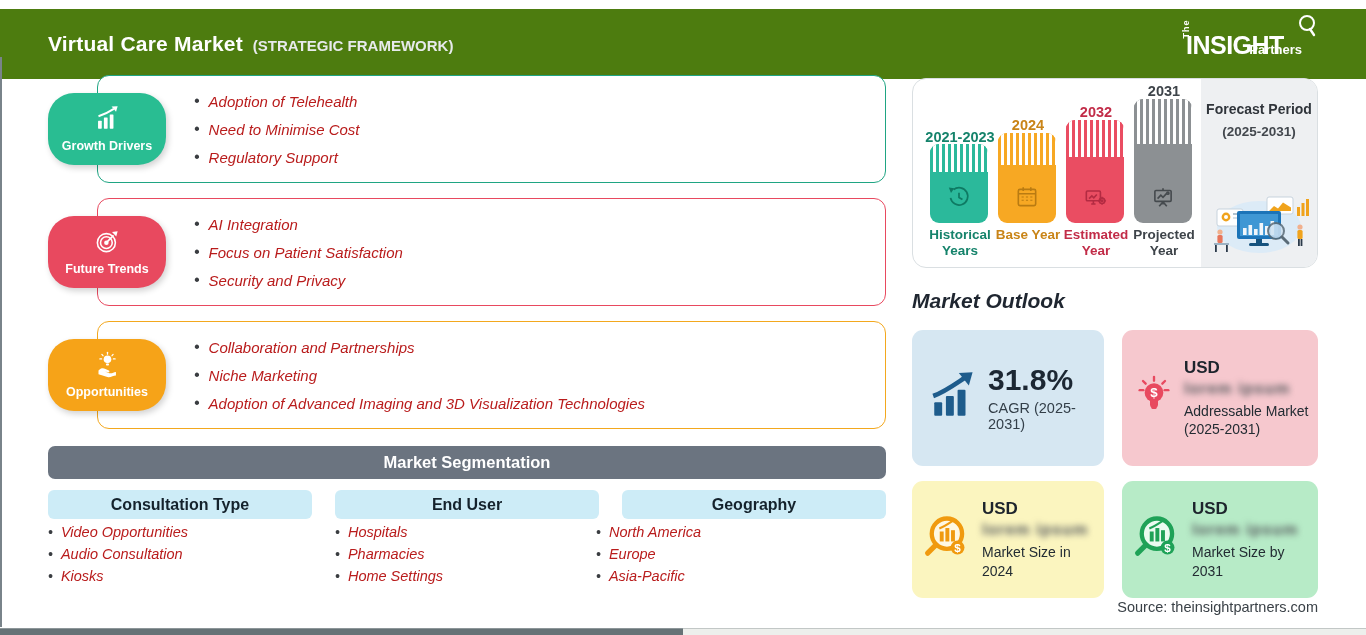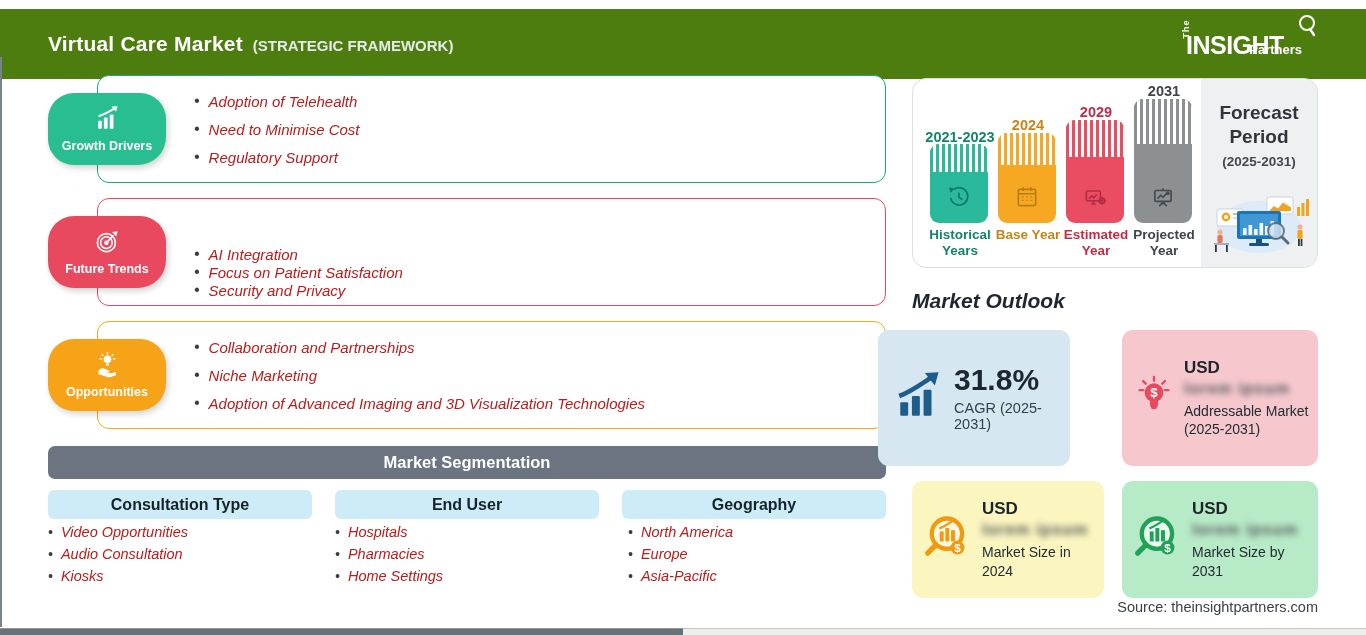--- a/index.html
+++ b/index.html
@@ -16,21 +16,21 @@
   .logo-the{position:absolute;left:-2px;top:7px;font-size:9px;font-weight:bold;letter-spacing:1px;
             transform:rotate(-90deg);transform-origin:center;}
   .logo-insight{position:absolute;left:8px;top:14px;font-size:25px;font-weight:bold;letter-spacing:-.5px;}
   .logo-partners{position:absolute;right:6px;top:25px;font-size:13px;font-weight:bold;}
   .logo-mag{position:absolute;right:-12px;top:-4px;}
 
   
   .info-box{left:97px;width:789px;height:108px;background:#fff;border-radius:12px;
             display:flex;flex-direction:column;justify-content:space-evenly;padding:6px 20px 6px 96px;box-sizing:border-box;}
   .b-green{border:1.6px solid #1fa583;}
-  .b-red{border:1.6px solid #e8495f;justify-content:flex-end;}
+  .b-red{border:1.6px solid #e8495f;}
   .b-orange{border:1.6px solid #f3a81e;}
   .bullet{display:flex;align-items:center;font-size:15px;color:#b91c1c;font-style:italic;}
   .bullet::before{content:"•";margin-right:9px;font-size:16px;color:#3a3d41;}
   .pill{left:48px;width:118px;height:72px;border-radius:26px 26px 28px 26px;display:flex;flex-direction:column;
         align-items:center;justify-content:center;gap:3px;box-shadow:2px 3px 6px rgba(0,0,0,.18);z-index:3;}
   .pill-green{background:#29bd92;}
   .pill-red{background:#e8495f;}
   .pill-orange{background:#f6a318;}
   .pill-label{color:#fff;font-size:12.5px;font-weight:bold;}
 
@@ -41,42 +41,42 @@
             justify-content:center;font-size:16px;font-weight:bold;color:#14222c;}
   .seg-list{top:524px;width:264px;display:flex;flex-direction:column;gap:6px;}
   .seg-list .bullet{font-size:14.5px;}
   .seg-list .bullet::before{font-size:14px;margin-right:8px;}
 
   
   .tl-panel{left:912px;top:78px;width:406px;height:190px;background:#fff;border:1px solid #dadfe2;
             border-radius:14px;box-sizing:border-box;}
   .forecast{position:absolute;right:0;top:0;width:116px;height:188px;background:#eef0f2;
             border-radius:0 13px 13px 0;text-align:center;box-sizing:border-box;padding-top:22px;}
-  .fc-title{font-size:19px;font-weight:bold;color:#30353b;line-height:1.25;}
+  .fc-title{font-size:14px;font-weight:bold;color:#30353b;line-height:1.25;}
   .fc-range{font-size:13.5px;font-weight:600;color:#43484e;margin-top:5px;}
   .fc-illu{position:absolute;left:4px;bottom:6px;}
   .tbar-group{position:absolute;width:60px;text-align:center;}
   .tbar{position:absolute;left:0;bottom:0;width:58px;border-radius:9px;overflow:hidden;}
   .tbar .stripes{position:absolute;left:0;top:0;width:100%;height:36%;}
   .tbar .icon-slot{position:absolute;left:50%;transform:translateX(-50%);bottom:9px;}
   .tyear{position:absolute;left:50%;transform:translateX(-50%);width:90px;font-size:14.5px;font-weight:bold;}
   .tcap{position:absolute;left:50%;transform:translateX(-50%);top:148px;width:72px;
         font-size:13.5px;font-weight:bold;line-height:1.15;}
   .bg-teal{background:#2bb99b;} .bg-orangebar{background:#f7a823;}
   .bg-redbar{background:#ea4d62;} .bg-graybar{background:#8c9093;}
   .st-teal{background:repeating-linear-gradient(90deg,#2bb99b 0 3px,#ffffff 3px 6px);}
   .st-orange{background:repeating-linear-gradient(90deg,#f7a823 0 3px,#ffffff 3px 6px);}
   .st-red{background:repeating-linear-gradient(90deg,#ea4d62 0 3px,#ffffff 3px 6px);}
   .st-gray{background:repeating-linear-gradient(90deg,#8c9093 0 3px,#ffffff 3px 6px);}
   .c-teal{color:#15836b;} .c-orange{color:#c98417;} .c-red{color:#c22c48;} .c-dark{color:#3e444a;}
 
   
   .mo-title{left:912px;top:289px;font-size:21px;font-weight:bold;color:#1f2630;font-style:italic;}
   .card{border-radius:11px;box-sizing:border-box;display:flex;align-items:center;}
-  .card-blue{left:878px;top:330px;width:192px;height:136px;background:#d6e7f2;padding:0 10px 0 16px;gap:10px;}
+  .card-blue{left:912px;top:330px;width:192px;height:136px;background:#d6e7f2;padding:0 10px 0 16px;gap:10px;}
   .card-pink{left:1122px;top:330px;width:196px;height:136px;background:#f6c8ce;padding:0 8px 0 12px;gap:10px;}
   .card-yellow{left:912px;top:481px;width:192px;height:117px;background:#fbf5bf;padding:0 8px 0 10px;gap:8px;}
   .card-green{left:1122px;top:481px;width:196px;height:117px;background:#b7ebc7;padding:0 8px 0 10px;gap:8px;}
   .big-val{font-size:30px;font-weight:bold;color:#1c2733;line-height:1.05;}
   .big-sub{font-size:14.5px;color:#333f49;margin-top:3px;}
   .usd{font-size:17px;font-weight:bold;color:#1d242c;}
   .blurred{font-size:16px;font-weight:bold;color:#565a5e;filter:blur(3px);letter-spacing:1px;}
   .card-label{font-size:14px;color:#232c33;line-height:1.3;margin-top:2px;}
   .card-text{display:flex;flex-direction:column;gap:2px;}
   .source{left:0;top:599px;width:1318px;text-align:right;font-size:14.5px;color:#3a4147;}
@@ -186,21 +186,21 @@
 </div>
 <div class="abs seg-list" style="left:335px;">
   <div class="bullet">Hospitals</div>
   <div class="bullet">Pharmacies</div>
   <div class="bullet">Home Settings</div>
 </div>
 
 <div class="abs seg-head" style="left:622px;">
   <span>Geography</span>
 </div>
-<div class="abs seg-list" style="left:628px;">
+<div class="abs seg-list" style="left:596px;">
   <div class="bullet">North America</div>
   <div class="bullet">Europe</div>
   <div class="bullet">Asia-Pacific</div>
 </div>
 
 <div class="abs tl-panel">
 
   <div class="tbar-group" style="left:17px;top:0;height:190px;">
     <div class="tyear c-teal" style="top:50px;">2021-2023</div>
     <div class="tbar bg-teal" style="height:79px;bottom:46px;">
@@ -234,21 +234,21 @@
               <line x1="11" y1="15" x2="13" y2="15"></line>
               <line x1="15" y1="15" x2="17" y2="15"></line>
             </g>
         </svg>
       </div>
     </div>
     <div class="tcap c-orange">Base Year</div>
   </div>
 
   <div class="tbar-group" style="left:153px;top:0;height:190px;">
-    <div class="tyear c-red" style="top:25px;">2029</div>
+    <div class="tyear c-red" style="top:25px;">2032</div>
     <div class="tbar bg-redbar" style="height:103px;bottom:46px;">
       <div class="stripes st-red"></div>
       <div class="icon-slot">
         <svg width="26" height="26" viewBox="0 0 24 24" fill="none" stroke="#b32b42" stroke-width="1.5">
           <rect x="4" y="6.5" width="13" height="9" rx="1"></rect>
           <path d="M6.5 13.5 l2.6-2.6 1.8 1.8 2.8-3"></path>
           <line x1="8.5" y1="18.5" x2="12.5" y2="18.5"></line>
             <line x1="10.5" y1="15.5" x2="10.5" y2="18.5"></line>
           <circle cx="18.5" cy="15.5" r="2.5"></circle>
             <circle cx="18.5" cy="15.5" r="0.7" fill="#b32b42"></circle>

